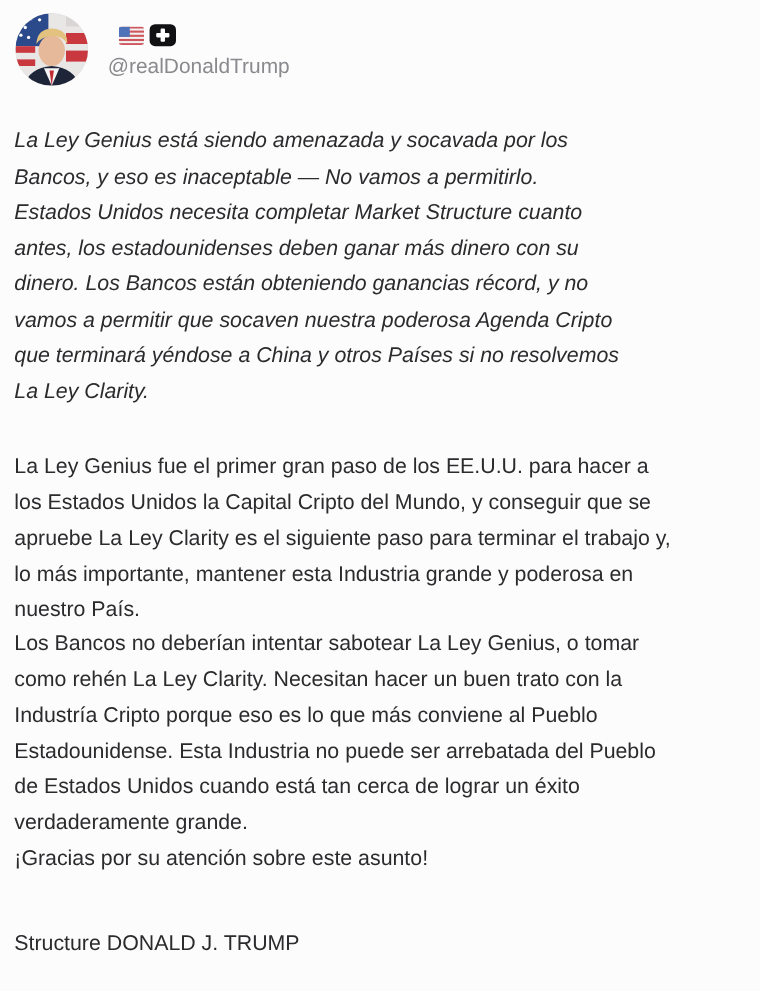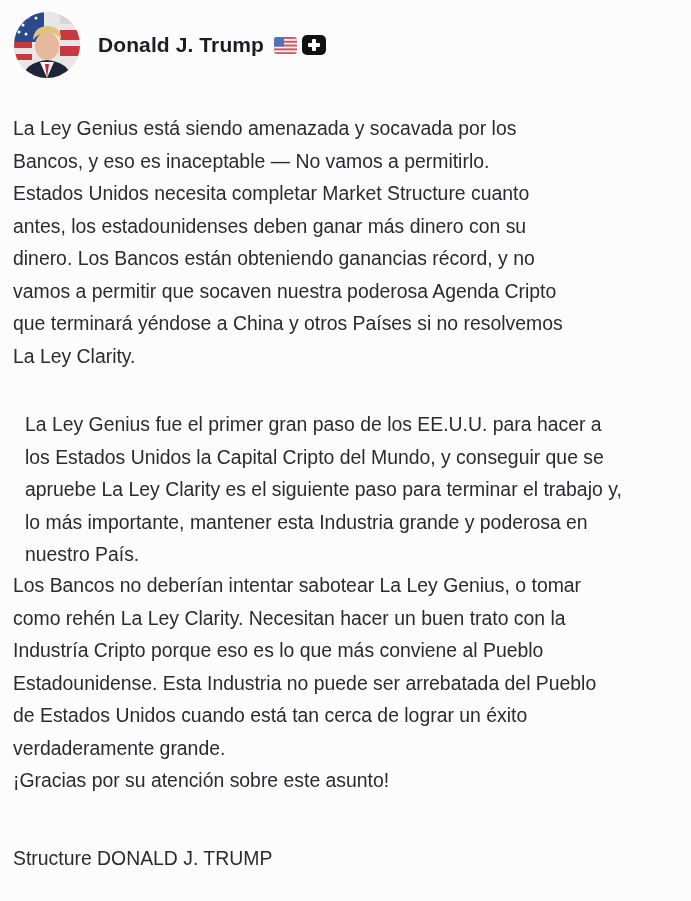--- a/index.html
+++ b/index.html
@@ -81,22 +81,22 @@
     .body-text {
       position: absolute;
       left: 13px;
       top: 112px;
       width: 672px;
       font-size: 19.4px;
       line-height: 32.5px;
       color: #2b2b2e;
     }
     .paragraph { white-space: pre-line; }
-    .p1 { position: absolute; left: 0; top: 0; }
-    .p2 { position: absolute; left: 12px; top: 296px; }
+    .p1 { position: absolute; left: 0; top: 0; font-style: italic; }
+    .p2 { position: absolute; left: 0; top: 296px; }
     .p3 { position: absolute; left: 0; top: 457px; }
     .sig { position: absolute; left: 0; top: 730px; }
   </style>
 </head>
 <body>
 
 <div class="post">
 
   <div class="header">
     <div class="avatar">
@@ -120,39 +120,39 @@
         <path d="M26 50 L33 66 L40 50 Z" fill="#f4f4f4"></path>
         <path d="M31 52 L33 66 L35 52 Z" fill="#c42a32"></path>
 
         <ellipse cx="33" cy="34" rx="12" ry="14" fill="#e6b99a"></ellipse>
 
         <path d="M19 28 Q20 14 34 14 Q48 15 47 28 Q43 20 33 21 Q24 21 19 28 Z" fill="#e2c27e"></path>
       </svg>
     </div>
     <div class="identity">
       <div class="name-row">
-        <span class="display-name">Donald J. Trump</span>
         <span class="flag-badge">
           <svg width="23" height="17" viewBox="0 0 23 17">
             <rect width="23" height="17" fill="#f1f1f1"></rect>
             <rect y="0" width="23" height="1.9" fill="#d0565e"></rect>
             <rect y="3.8" width="23" height="1.9" fill="#d0565e"></rect>
             <rect y="7.6" width="23" height="1.9" fill="#d0565e"></rect>
             <rect y="11.4" width="23" height="1.9" fill="#d0565e"></rect>
             <rect y="15.2" width="23" height="1.8" fill="#d0565e"></rect>
             <rect x="0" y="0" width="10" height="9.5" fill="#4f73b8"></rect>
           </svg>
         </span>
         <span class="plus-badge">
           <svg width="14" height="14" viewBox="0 0 14 14">
             <rect x="5" y="1" width="4" height="12" rx="1" fill="#fff"></rect>
             <rect x="1" y="5" width="12" height="4" rx="1" fill="#fff"></rect>
           </svg>
         </span>
       </div>
+      <span class="handle">@realDonaldTrump</span>
     </div>
   </div>
 
   <div class="body-text">
     <p class="paragraph p1">La Ley Genius está siendo amenazada y socavada por los
 Bancos, y eso es inaceptable — No vamos a permitirlo.
 Estados Unidos necesita completar Market Structure cuanto
 antes, los estadounidenses deben ganar más dinero con su
 dinero. Los Bancos están obteniendo ganancias récord, y no
 vamos a permitir que socaven nuestra poderosa Agenda Cripto

